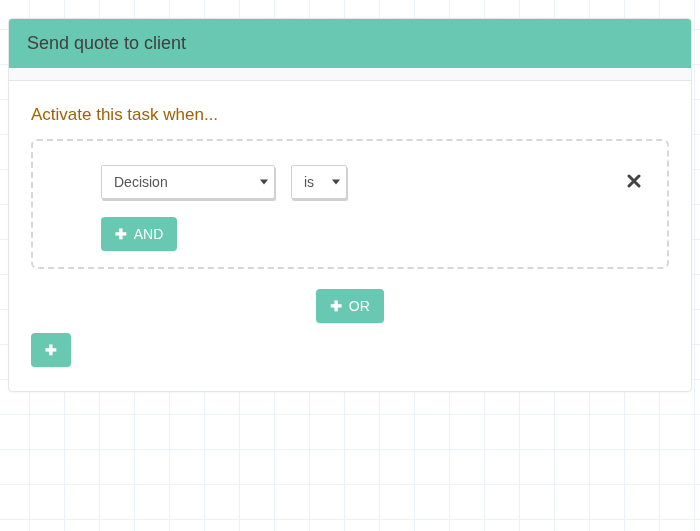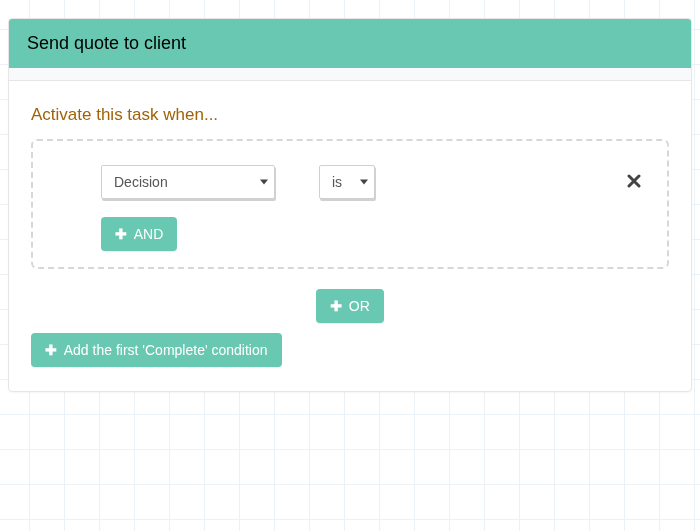--- a/index.html
+++ b/index.html
@@ -29,21 +29,21 @@
     top: 18px;
     background: #fff;
     border: 1px solid #e6e6e6;
     border-radius: 4px;
     box-shadow: 0 1px 2px rgba(0,0,0,0.04);
     overflow: hidden;
   }
   .panel-header {
     padding: 14px 18px;
     font-size: 18px;
-    color: #000000;
+    color: #404040;
   }
   .tab-strip {
     background: #f8f9fa;
     border-bottom: 1px solid #e6e6e6;
     display: flex;
     padding: 12px 12px 0 12px;
     gap: 2px;
   }
   .tab {
     padding: 10px 18px 12px 18px;
@@ -74,21 +74,21 @@
     margin: 6px 0 14px 0;
   }
   .cond-group {
     border: 2px dashed #d5d7da;
     border-radius: 6px;
     padding: 24px 20px 16px 20px;
   }
   .cond-row {
     display: flex;
     align-items: center;
-    gap: 44px;
+    gap: 16px;
     padding-left: 48px;
   }
   .select-wrap {
     position: relative;
     background: #fff;
     border: 1px solid #d0d0d0;
     border-radius: 2px;
     height: 34px;
     display: flex;
     align-items: center;
@@ -183,19 +183,18 @@
       <button class="btn" id="or-btn" style="background: rgb(104, 200, 177);">
         <span class="plus">✚</span>
         <span>OR</span>
       </button>
     </div>
 
 
     <div class="add-complete-row">
       <button class="btn" id="add-complete-btn" style="background: rgb(104, 200, 177);">
         <span class="plus">✚</span>
-        <span>Add the first 'Complete' condition</span>
       </button>
     </div>
 
   </div>
 
 </div>
 
 </body></html>

